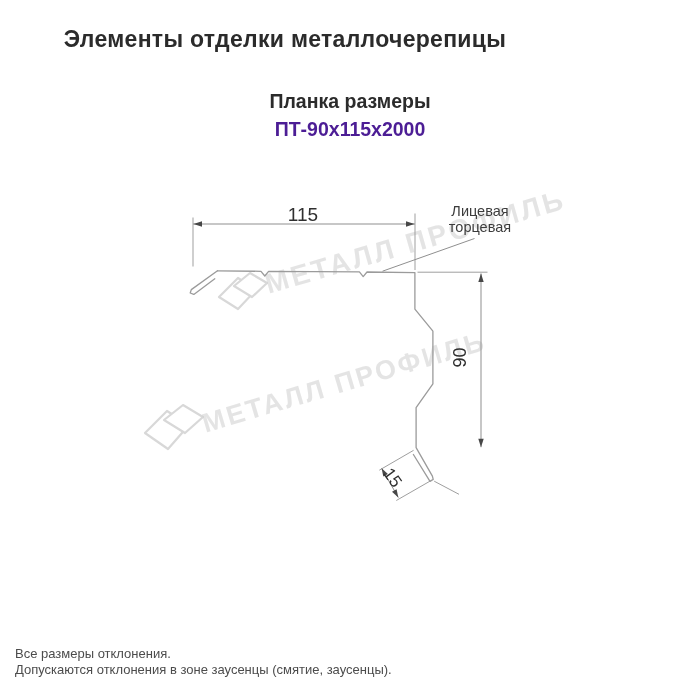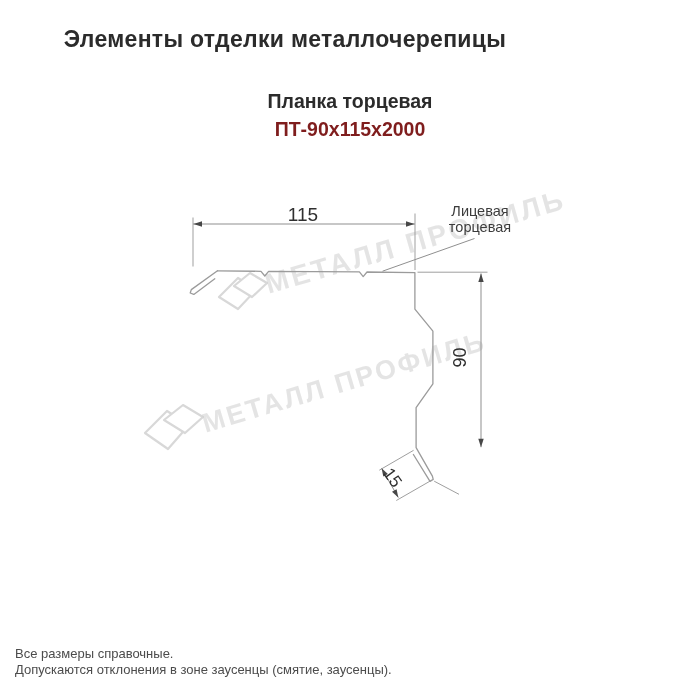--- a/index.html
+++ b/index.html
@@ -13,21 +13,21 @@
   .title{
     left:0;top:26px;width:570px;text-align:center;
     font-size:23px;font-weight:bold;color:#2b2b2b;letter-spacing:.3px;
   }
   .subtitle1{
     left:0;top:90px;width:700px;text-align:center;
     font-size:19.5px;font-weight:bold;color:#2b2b2b;
   }
   .subtitle2{
     left:0;top:118px;width:700px;text-align:center;
-    font-size:19.5px;font-weight:bold;color:#7f1d1d;
+    font-size:19.5px;font-weight:bold;color:#4c1d95;
   }
   
   .wm-text{
     font-weight:bold;white-space:nowrap;
     color:rgba(203,203,203,0.52);
     transform-origin:left center;
     letter-spacing:3px;
   }
   .wm1{left:266px;top:269px;font-size:28px;transform:rotate(-16deg);}
   .wm2{left:203px;top:409px;font-size:27px;letter-spacing:2.5px;transform:rotate(-16.5deg);}
@@ -111,17 +111,17 @@
 
   <path class="dimline" d="M 474.5 238.5 L 382.5 271.2"></path>
 </svg>
 
 <div class="abs face-label">
   <div>Лицевая</div>
   <div>торцевая</div>
 </div>
 
 <div class="abs title">Элементы отделки металлочерепицы</div>
-<div class="abs subtitle1">Планка торцевая</div>
+<div class="abs subtitle1">Планка размеры</div>
 <div class="abs subtitle2">ПТ-90х115х2000</div>
 
-<div class="abs note note1">Все размеры справочные.</div>
+<div class="abs note note1">Все размеры отклонения.</div>
 <div class="abs note note2">Допускаются отклонения в зоне заусенцы (смятие, заусенцы).</div>
 
 </body></html>

